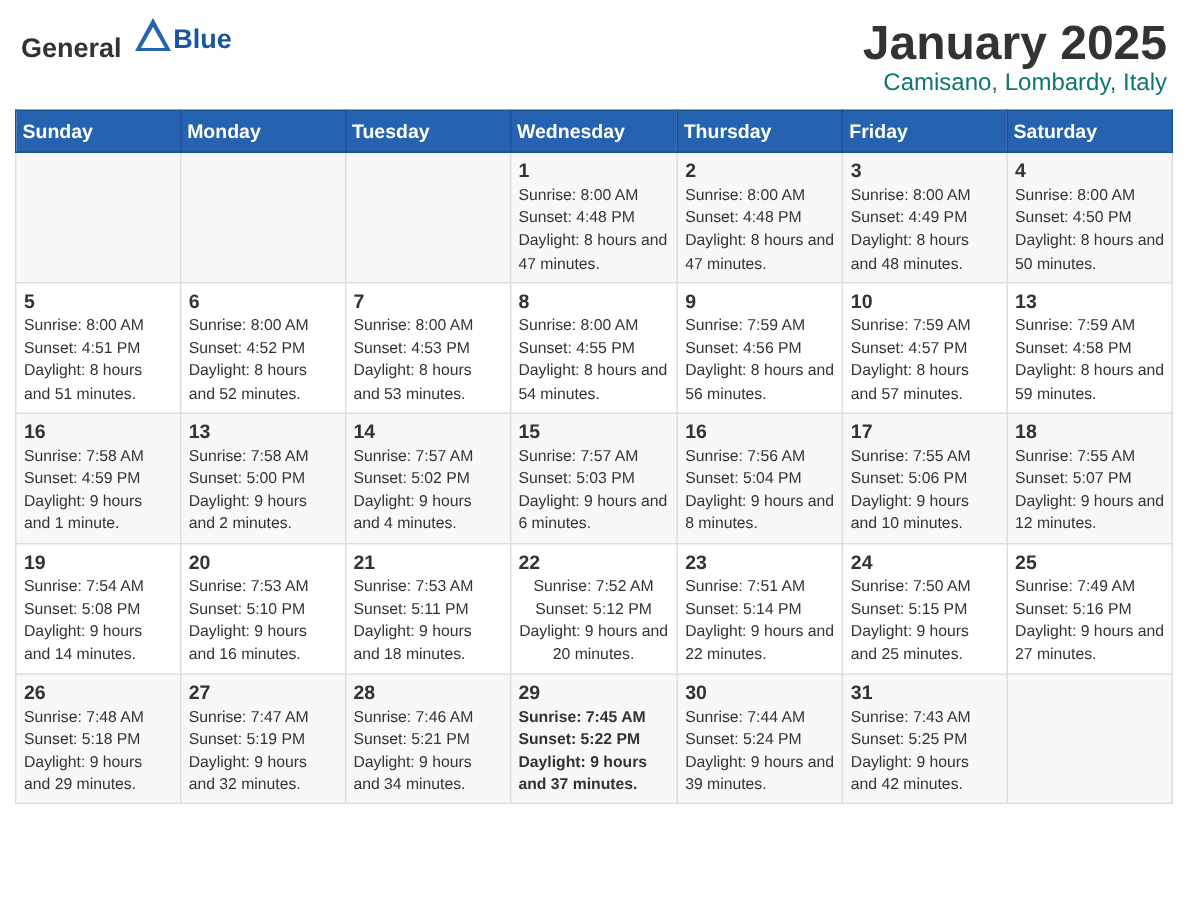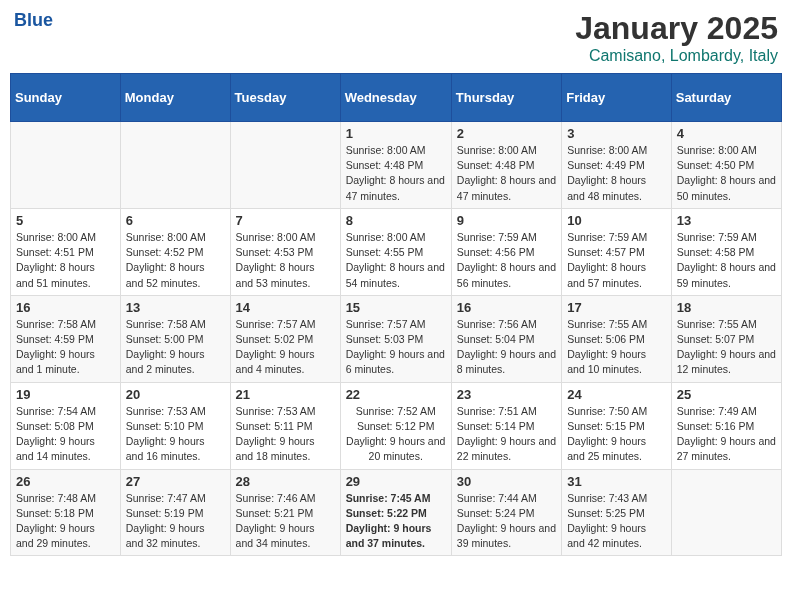--- a/index.html
+++ b/index.html
@@ -52,21 +52,21 @@
     table {
       width: 100%;
       border-collapse: collapse;
       border: 1px solid #ccc;
     }
     thead tr th {
       background-color: #2563b0;
       color: #fff;
       font-size: 13px;
       font-weight: bold;
-      padding: 16px 4px;
+      padding: 6px 4px;
       text-align: left;
       border: 1px solid #1e4f9c;
     }
     tbody tr td {
       vertical-align: top;
       font-size: 11px;
       color: #333;
       padding: 4px 5px;
       border: 1px solid #ddd;
       height: 80px;
@@ -90,20 +90,27 @@
     }
     .empty-cell {
       background-color: #f8f8f8;
     }
   </style>
 </head>
 <body>
 
 <div class="header-area">
   <div class="logo">
+    <div>
+      <span class="logo-text-general">General</span>
+      <svg class="logo-icon" viewBox="0 0 28 28">
+        <polygon points="14,2 26,24 2,24" fill="#2563b0"></polygon>
+        <polygon points="14,8 22,22 6,22" fill="#fff"></polygon>
+      </svg>
+    </div>
     <span class="logo-text-blue">Blue</span>
   </div>
   <div class="title-area">
     <div class="month-title">January 2025</div>
     <div class="location-title">Camisano, Lombardy, Italy</div>
   </div>
 </div>
 
 <table>
   <thead>

